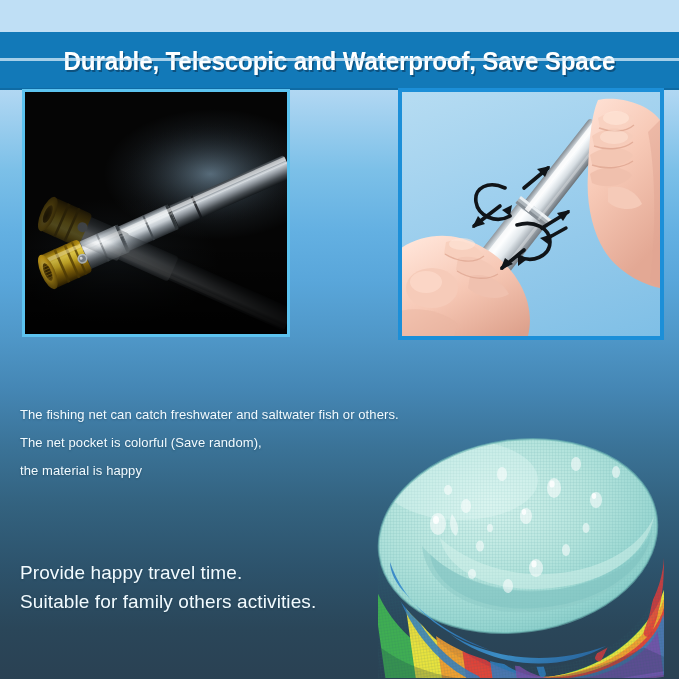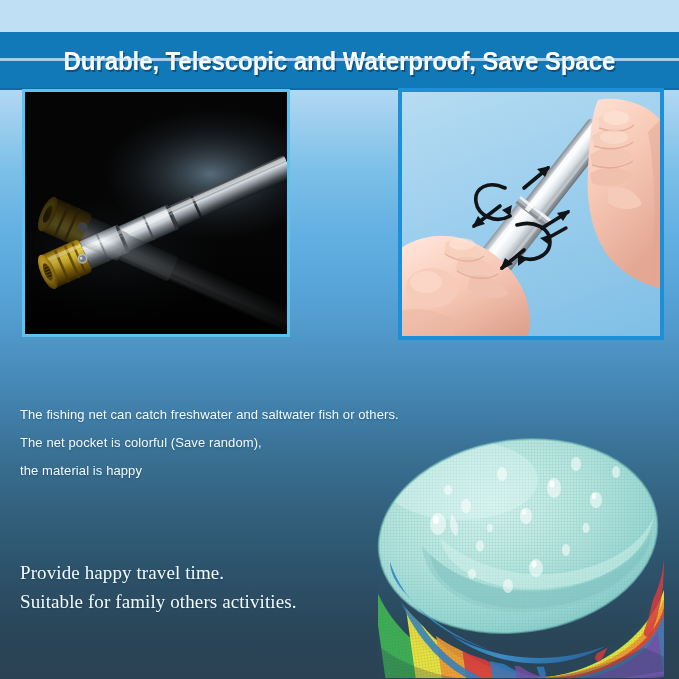--- a/index.html
+++ b/index.html
@@ -138,21 +138,21 @@
   .text-block {
     position: absolute;
     color: #f2fbff;
     font-size: 13px;
     line-height: 28px;
     letter-spacing: 0.1px;
     text-shadow: 0 1px 2px rgba(10,40,60,0.35);
     white-space: nowrap;
   }
   .text-block-1 { left: 20px; top: 401px; }
-  .text-block-2 { left: 20px; top: 558px; font-size: 19px; line-height: 29px; font-family: Liberation Serif, serif; }
+  .text-block-2 { left: 20px; top: 558px; font-size: 19px; line-height: 29px; }
   .text-line { display: block; }
 
   
   .net-wrap {
     position: absolute;
     left: 330px;
     top: 428px;
     width: 349px;
     height: 251px;
     overflow: hidden;

